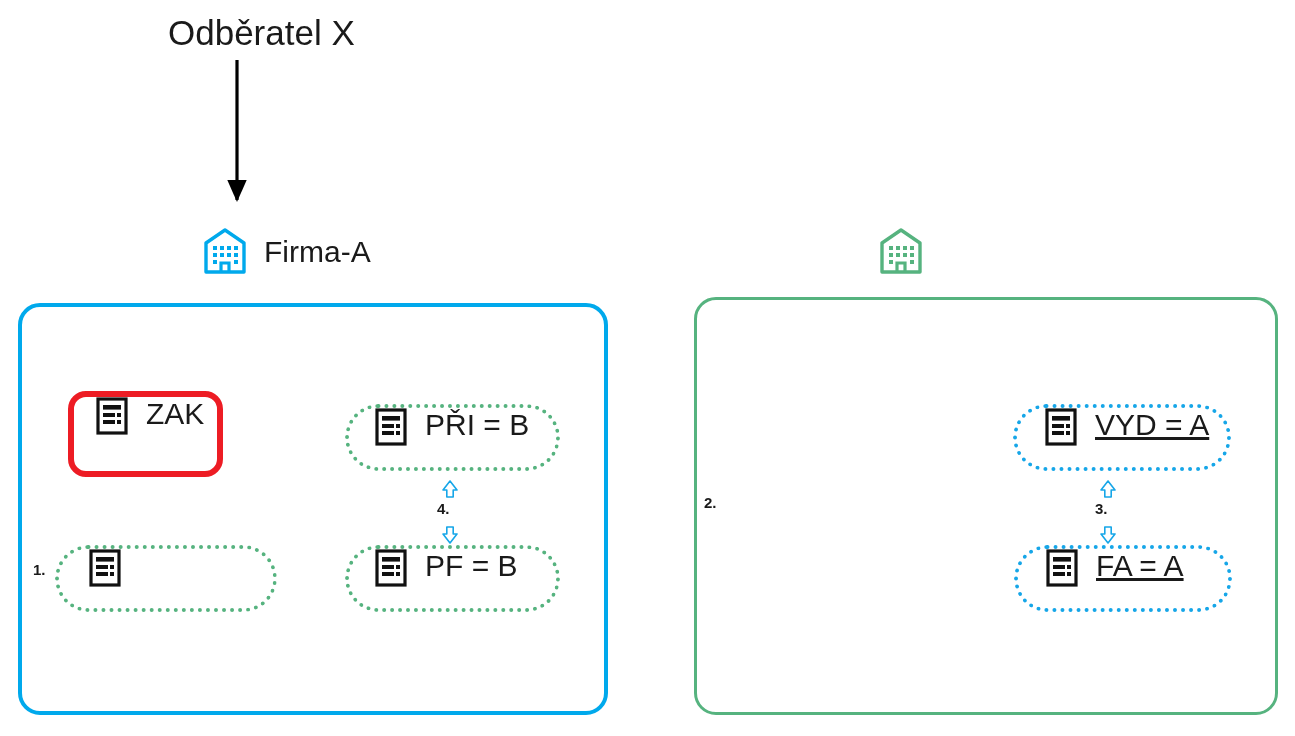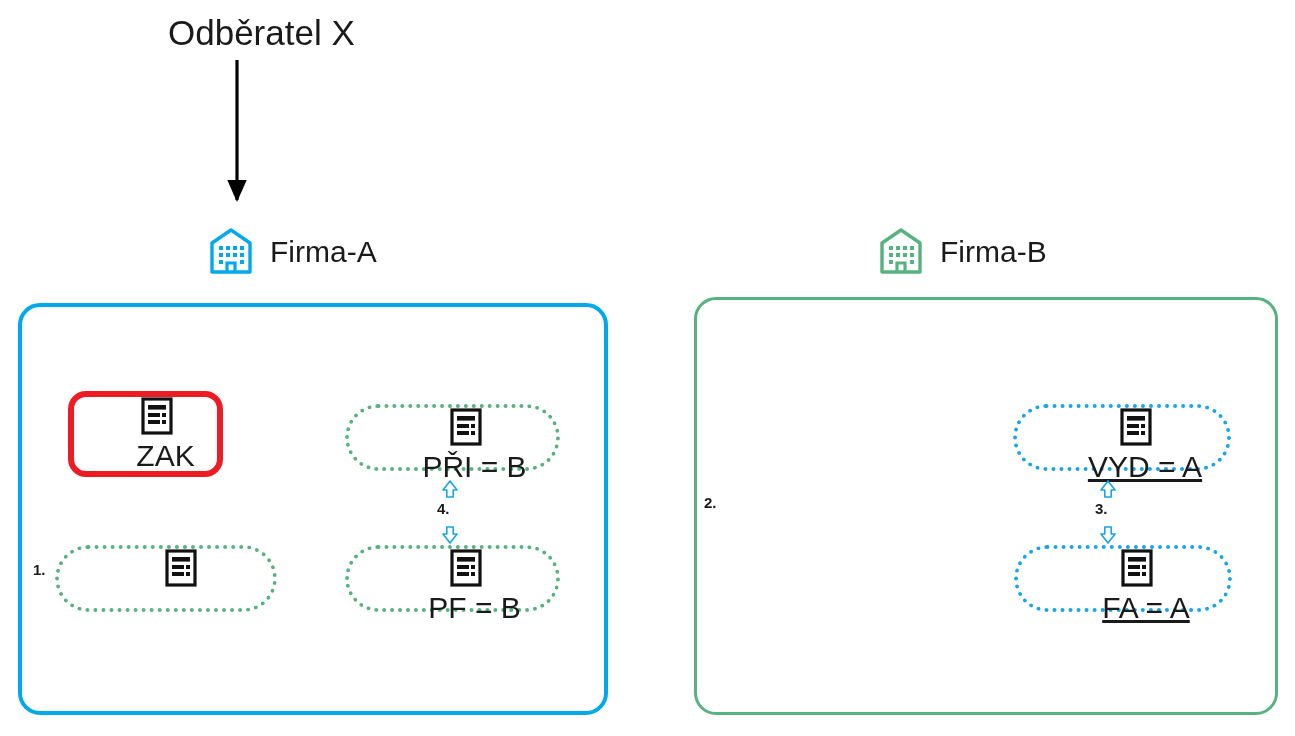--- a/index.html
+++ b/index.html
@@ -48,21 +48,21 @@
     display: flex;
     align-items: center;
     gap: 16px;
   }
   .company-header .co-name {
     font-size: 30px;
     line-height: 36px;
     color: #1a1a1a;
     white-space: nowrap;
   }
-  #header-a { left: 208px; top: 225px; }
+  #header-a { left: 202px; top: 225px; }
   #header-b { left: 878px; top: 225px; }
 
   
   .company-panel {
     position: absolute;
     border-radius: 22px;
     background: #ffffff;
     box-sizing: border-box;
   }
   #panel-a {
@@ -77,24 +77,22 @@
     top: 297px;
     width: 584px;
     height: 418px;
     border: 3px solid #56b37f;
   }
 
   
   .node {
     position: absolute;
     display: flex;
-    align-items: center;
     box-sizing: border-box;
     background: transparent;
-    flex-direction: column;
   }
   .node .doc-icon {
     flex: 0 0 auto;
     display: block;
   }
   .node .node-label {
     font-size: 30px;
     line-height: 34px;
     color: #1a1a1a;
     white-space: nowrap;
@@ -215,21 +213,20 @@
           <rect x="32" y="21" width="4" height="4"></rect>
           <rect x="11" y="28" width="4" height="4"></rect>
           <rect x="18" y="28" width="4" height="4"></rect>
           <rect x="25" y="28" width="4" height="4"></rect>
           <rect x="32" y="28" width="4" height="4"></rect>
           <rect x="11" y="35" width="4" height="4"></rect>
           <rect x="32" y="35" width="4" height="4"></rect>
         </g>
       </svg>
     </span>
-    <span class="co-name">Firma-B</span>
   </div>
 
   <div class="company-panel" id="panel-a"></div>
 
   <div class="company-panel" id="panel-b"></div>
 
   <div class="node box-red" id="node-zak-a">
     <span class="doc-icon">
       <svg width="32" height="38" viewBox="0 0 32 38" xmlns="http://www.w3.org/2000/svg">
         <rect x="2" y="2" width="28" height="34" fill="none" stroke="#111111" stroke-width="3.2"></rect>

